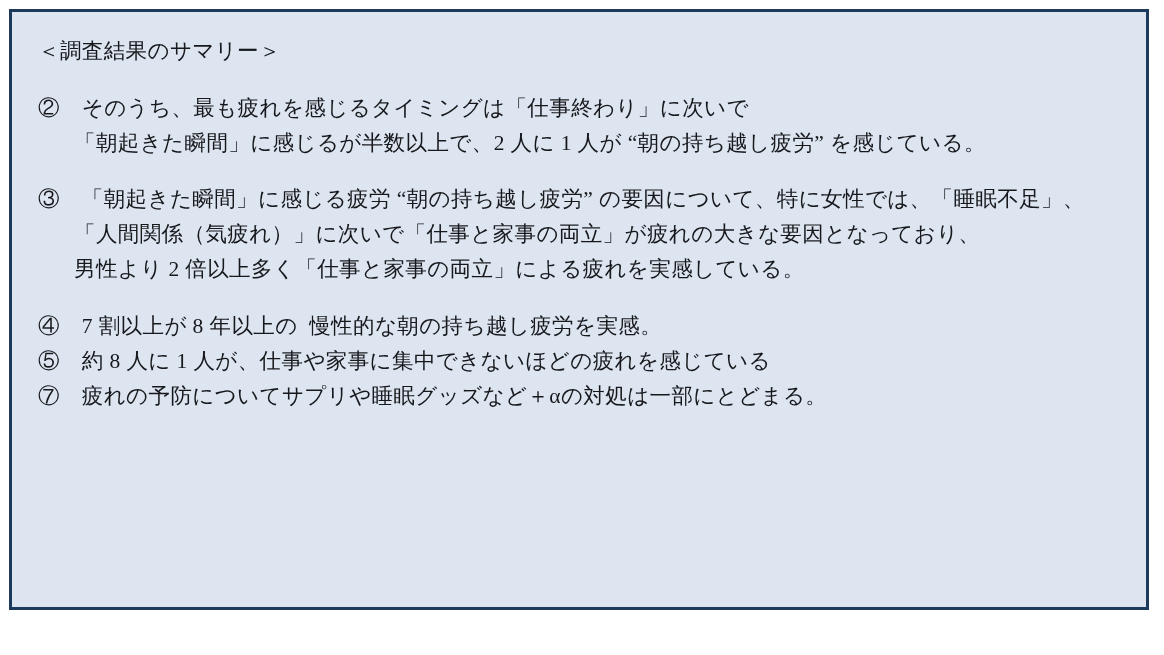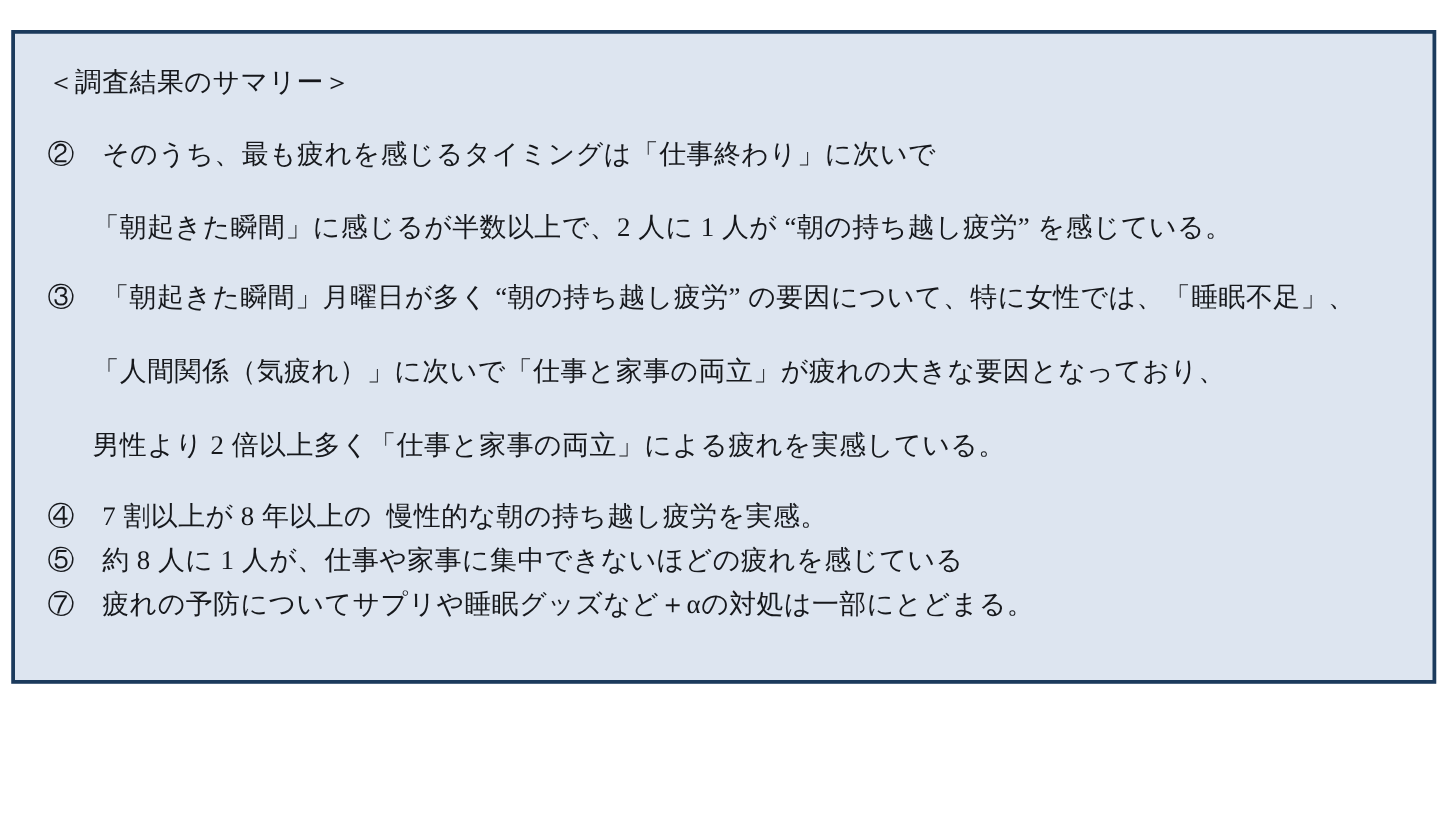--- a/index.html
+++ b/index.html
@@ -9,60 +9,59 @@
   }
   body {
     width: 1164px;
     height: 655px;
     font-family: "Liberation Serif", "DejaVu Serif", serif;
     color: #1a1a1a;
   }
   .summary-panel {
     position: absolute;
     left: 9px;
-    top: 24px;
+    top: 9px;
     width: 1140px;
-    height: 523px;
+    height: 601px;
     box-sizing: border-box;
     background: #dde5f0;
     border: 3px solid #1b3a5c;
     padding: 22px 26px 0 26px;
     overflow: hidden;
   }
   .line {
     font-size: 21.5px;
     line-height: 1.62;
     letter-spacing: 0.4px;
     white-space: pre;
     color: #16181c;
   }
   .line.indent-1 {
     padding-left: 36px;
-    margin-top: 24px;
   }
   .spacer {
     height: 22px;
   }
 </style>
 </head>
 <body>
 
 <div class="summary-panel">
 
   <div class="line">＜調査結果のサマリー＞</div>
 
 
   <div class="spacer"></div>
 
   <div class="line">②　そのうち、最も疲れを感じるタイミングは「仕事終わり」に次いで</div>
   <div class="line indent-1">「朝起きた瞬間」に感じるが半数以上で、2 人に 1 人が “朝の持ち越し疲労” を感じている。</div>
 
   <div class="spacer"></div>
 
-  <div class="line">③　「朝起きた瞬間」月曜日が多く “朝の持ち越し疲労” の要因について、特に女性では、「睡眠不足」、</div>
+  <div class="line">③　「朝起きた瞬間」に感じる疲労 “朝の持ち越し疲労” の要因について、特に女性では、「睡眠不足」、</div>
   <div class="line indent-1">「人間関係（気疲れ）」に次いで「仕事と家事の両立」が疲れの大きな要因となっており、</div>
   <div class="line indent-1">男性より 2 倍以上多く「仕事と家事の両立」による疲れを実感している。</div>
 
   <div class="spacer"></div>
 
 
   <div class="line">④　7 割以上が 8 年以上の  慢性的な朝の持ち越し疲労を実感。</div>
   <div class="line">⑤　約 8 人に 1 人が、仕事や家事に集中できないほどの疲れを感じている</div>
   <div class="line">⑦　疲れの予防についてサプリや睡眠グッズなど＋αの対処は一部にとどまる。</div>
 

